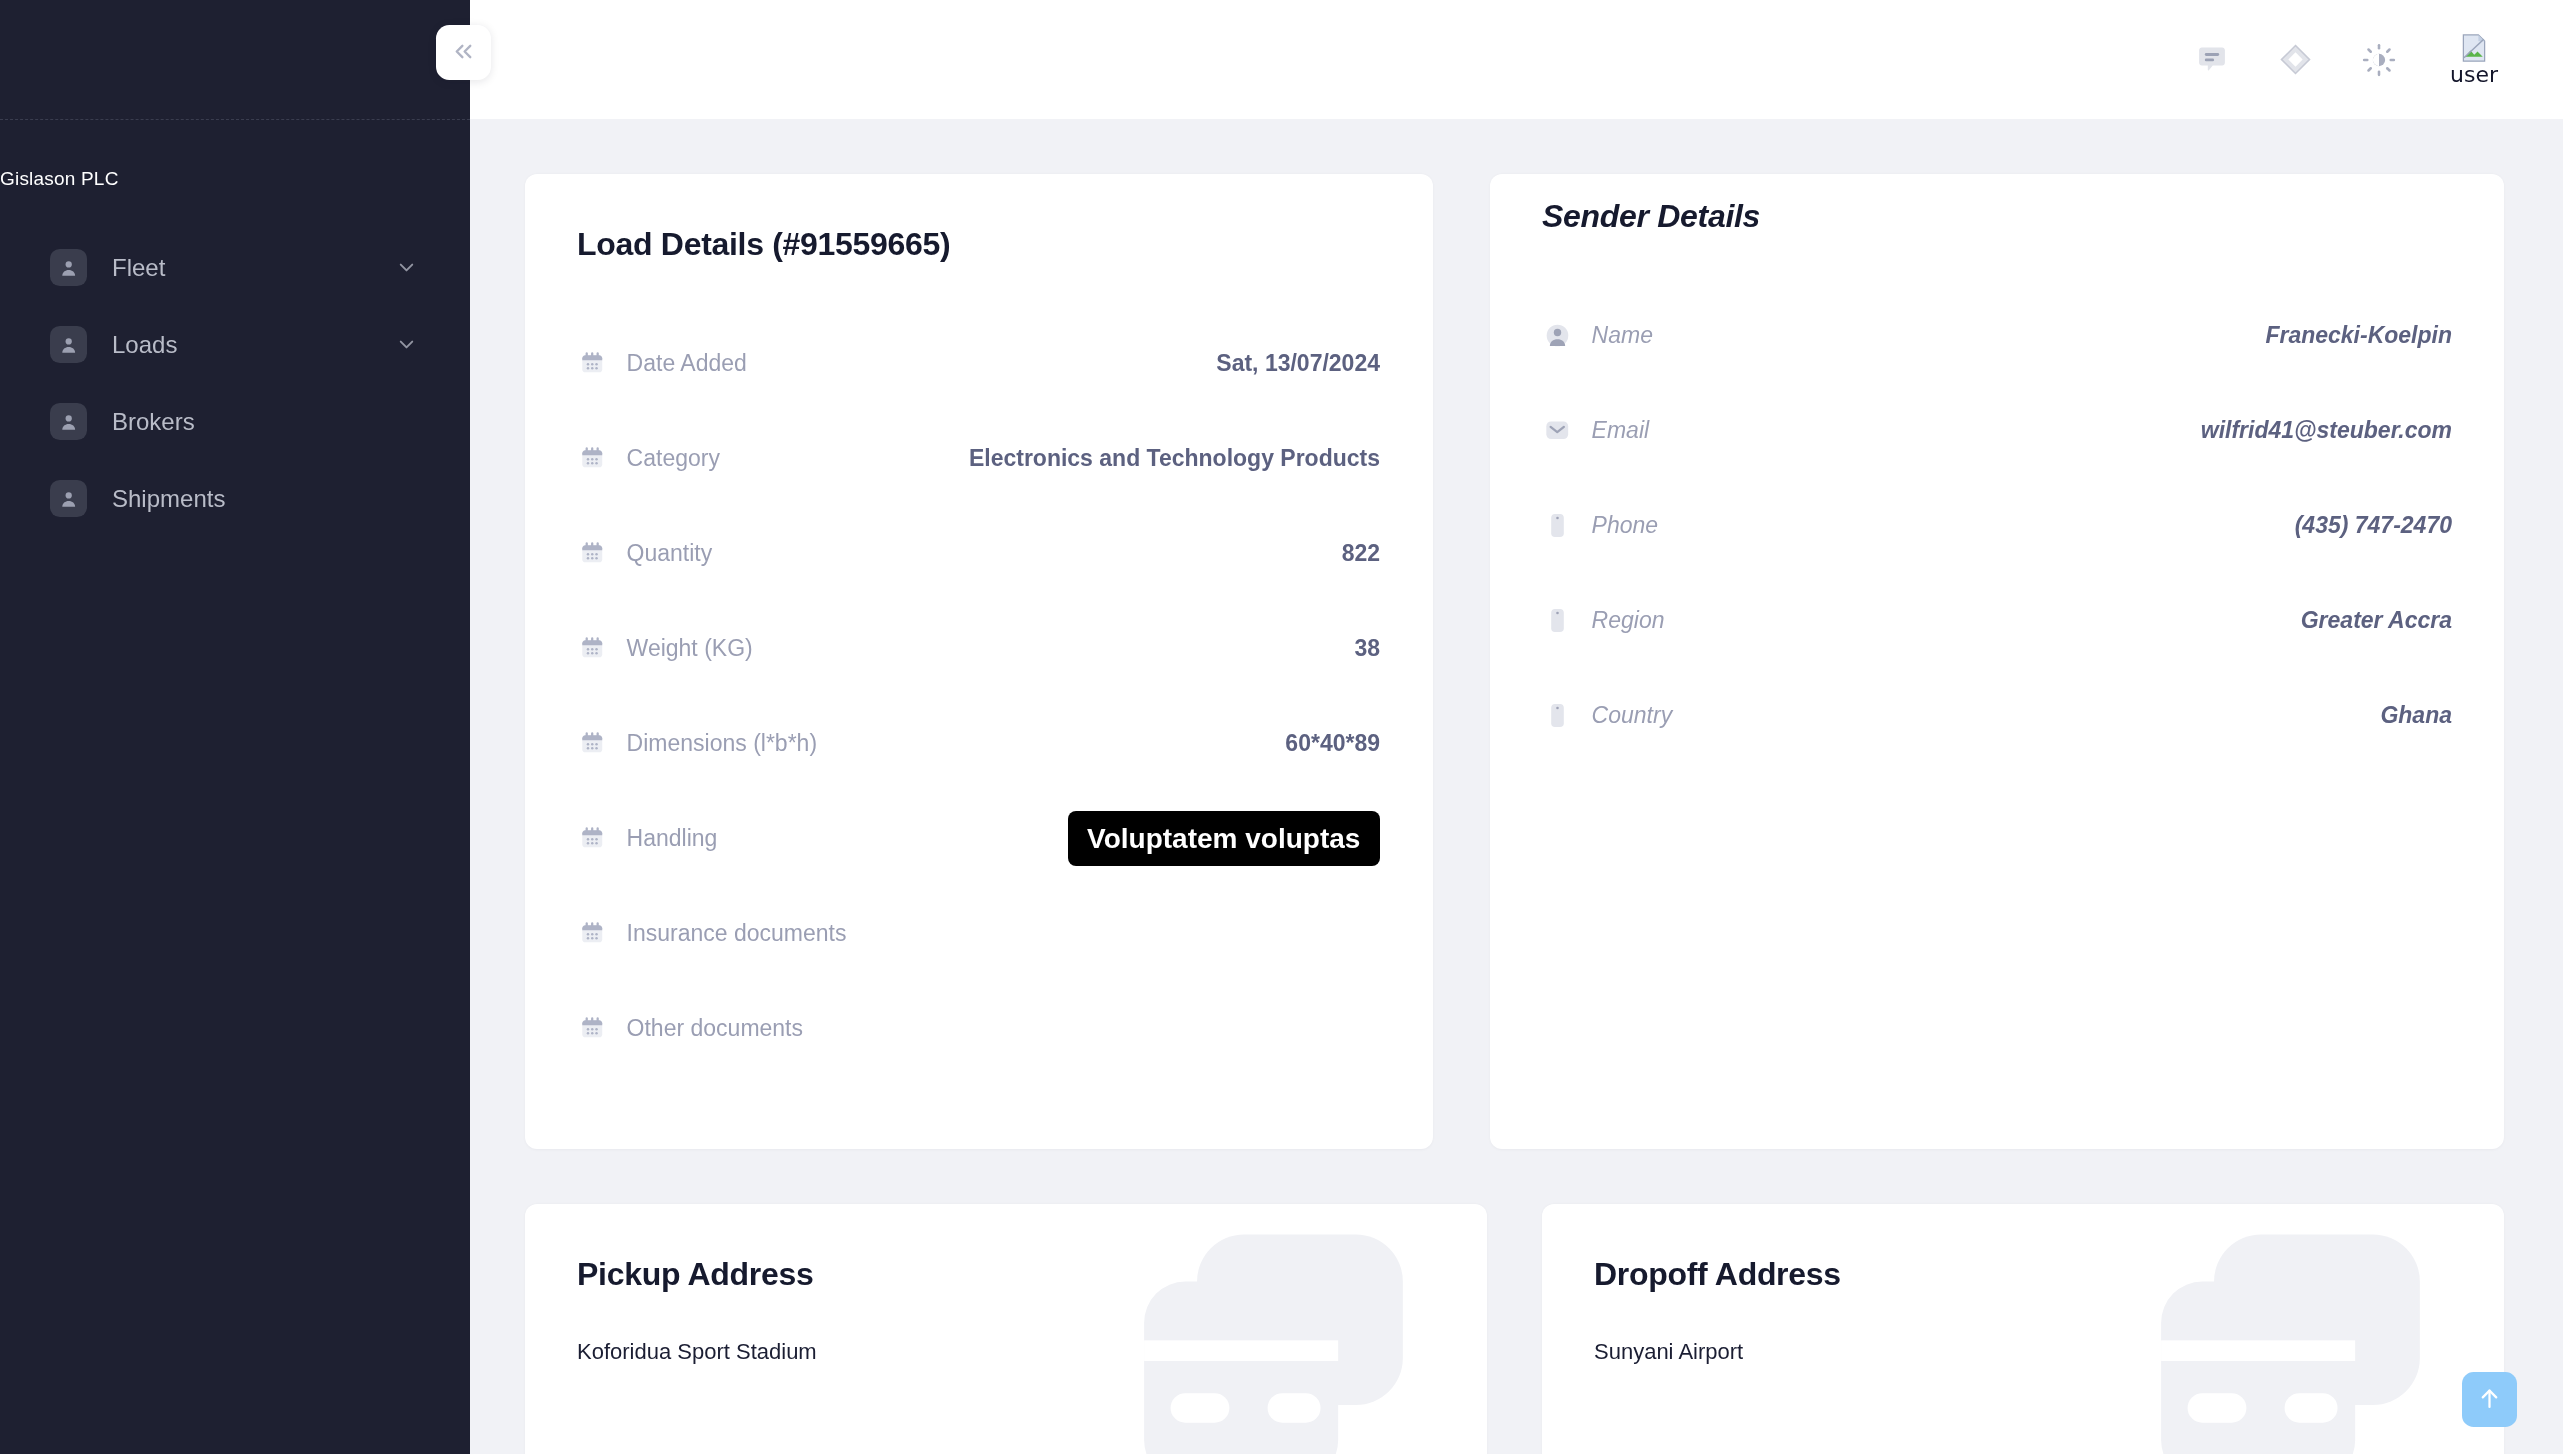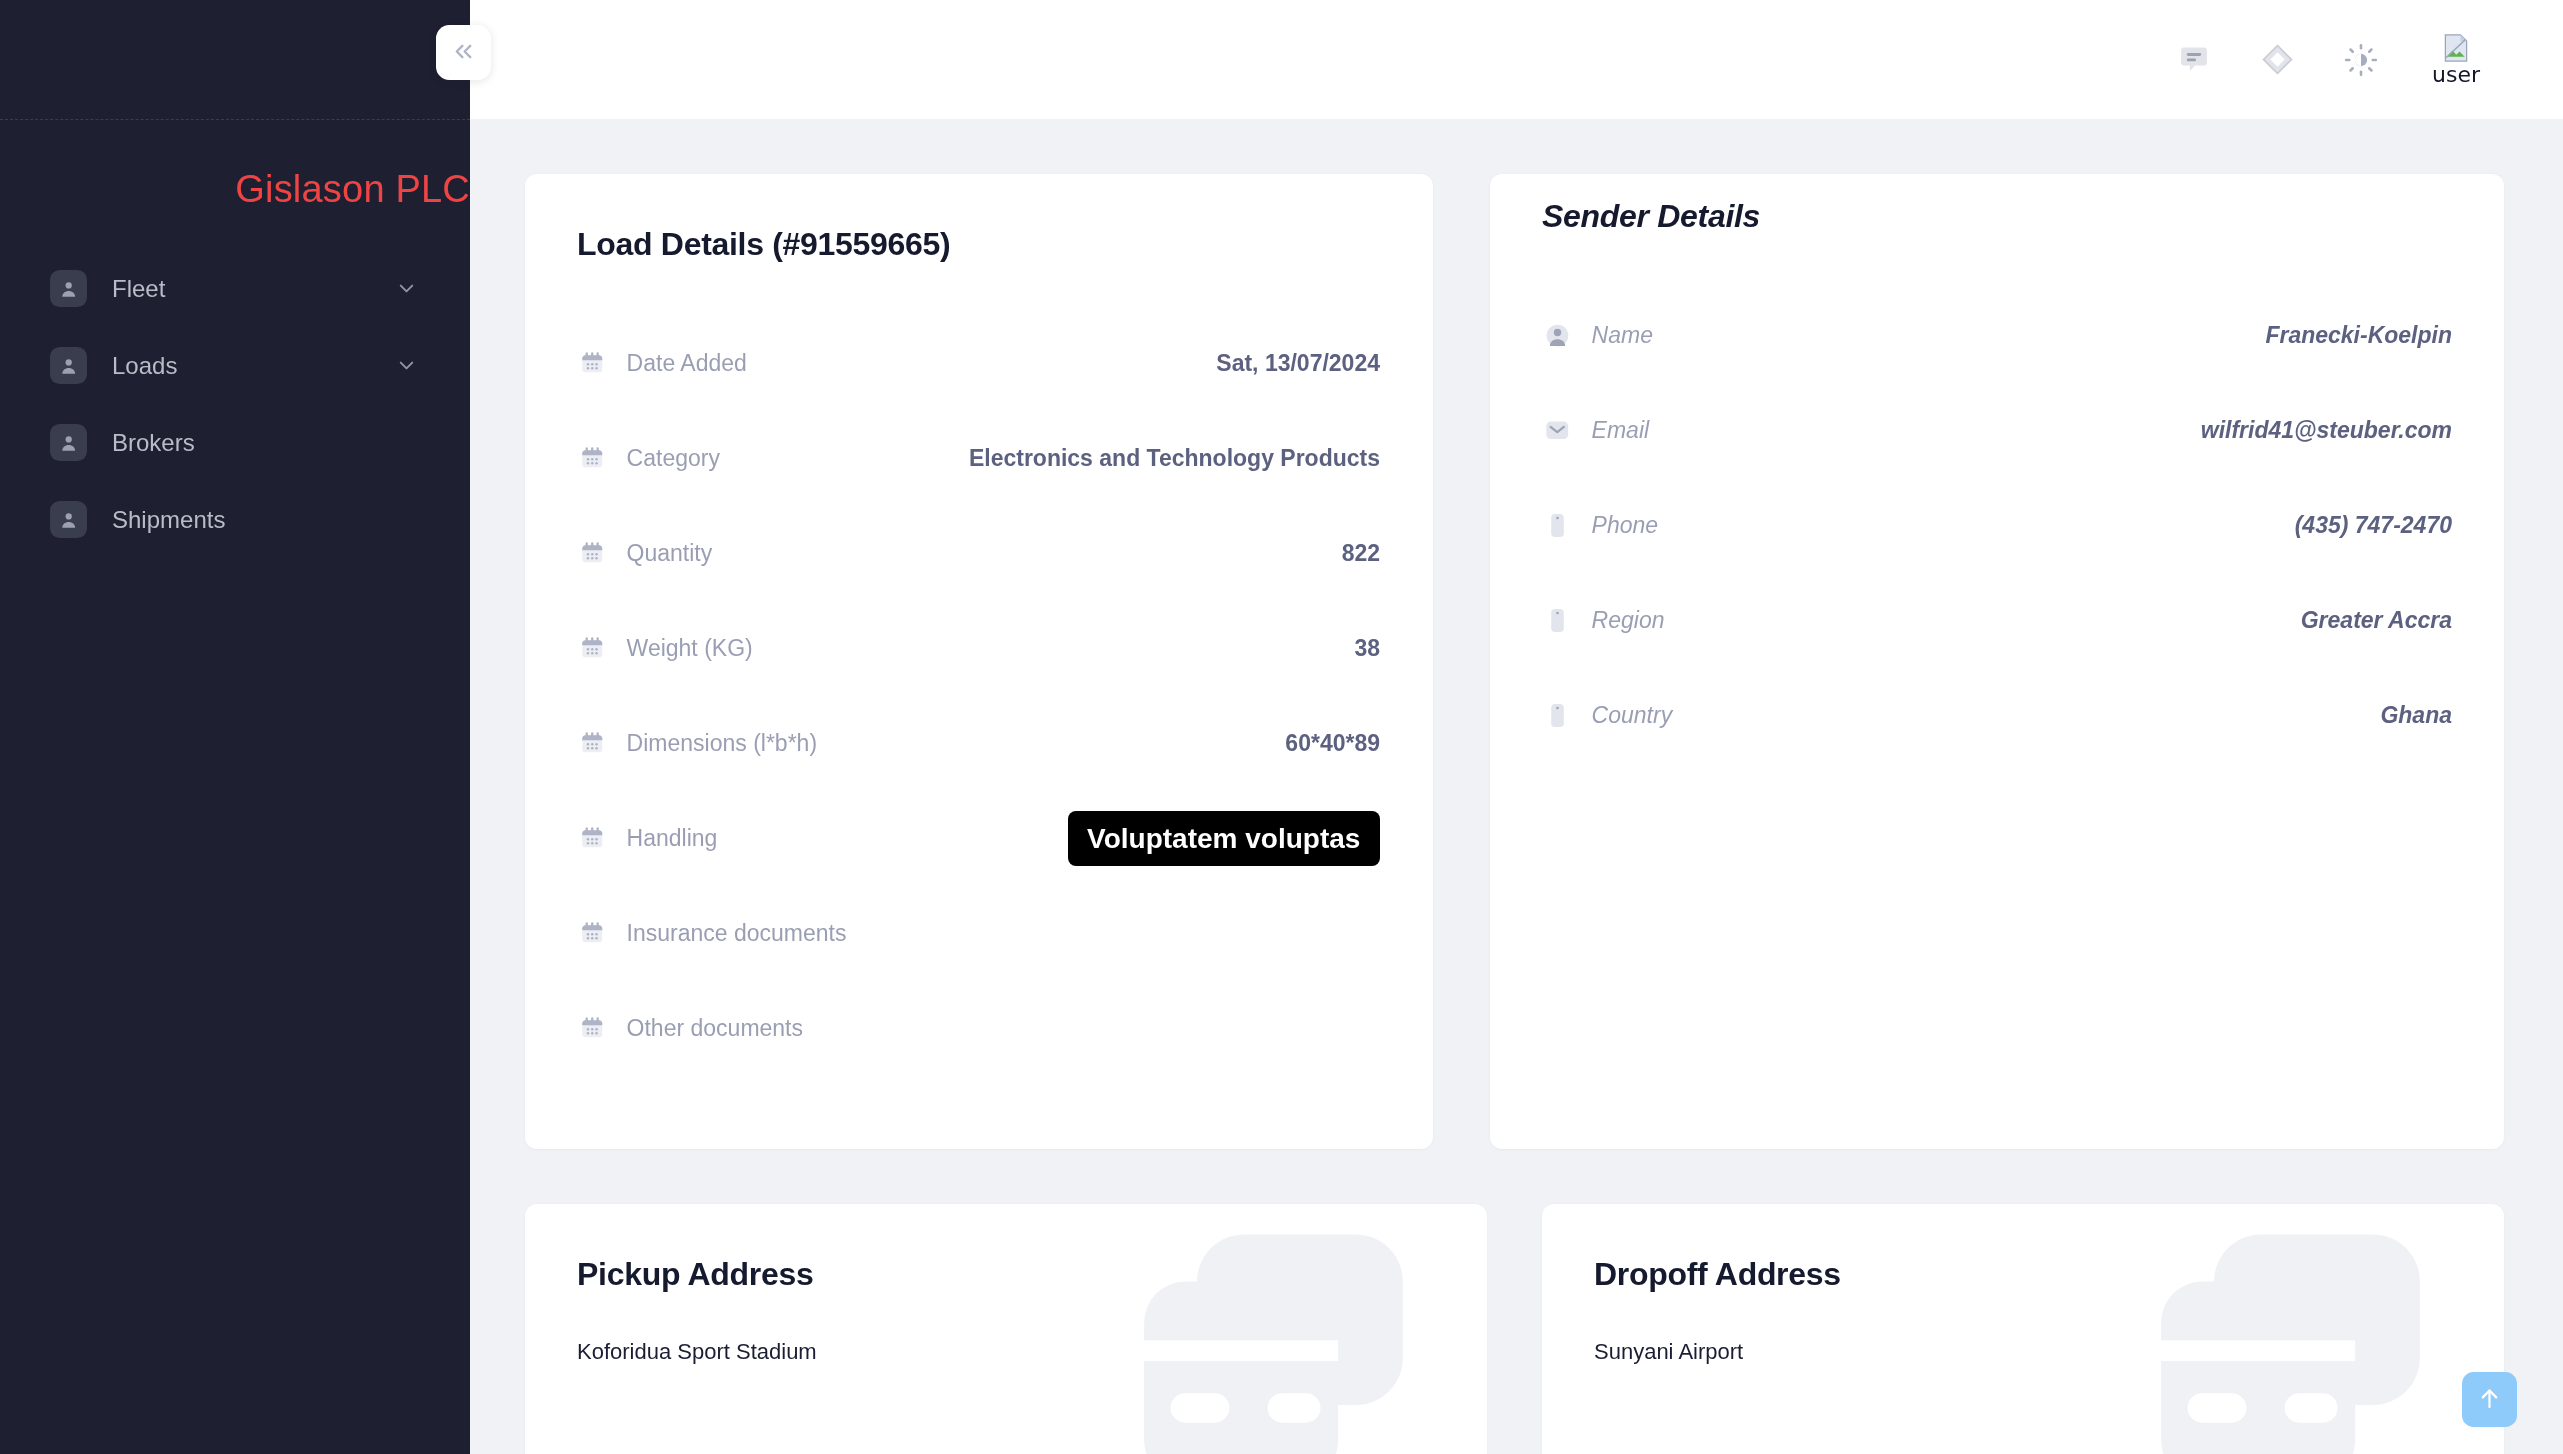--- a/index.html
+++ b/index.html
@@ -16,23 +16,23 @@
     width: 470px; flex: 0 0 470px; height: 1454px;
     background: #1e2031;
     position: relative; z-index: 5;
   }
   .sidebar-top { height: 119px; position: relative; }
   .sidebar-divider {
     border-bottom: 1.8px dashed #3a3d4f;
     margin: 0;
   }
   .brand {
-    text-align: right;
-    color: #ef4444;
-    font-size: 38px;
+    text-align: left;
+    color: #ffffff;
+    font-size: 19px;
     font-weight: 400;
     padding: 48px 0 39px 0;
     letter-spacing: 0.2px;
   }
   .nav { padding: 0 0 0 0; }
   .nav-item {
     display: flex; align-items: center;
     height: 77px;
     padding: 0 52px 0 50px;
     cursor: pointer;
@@ -73,21 +73,21 @@
     flex: 1; height: 1454px;
     display: flex; flex-direction: column;
     background: #f1f2f6;
     position: relative;
     overflow: hidden;
   }
   .topbar {
     height: 119px; flex: 0 0 119px;
     background: #ffffff;
     display: flex; align-items: center; justify-content: flex-end;
-    padding-right: 76px;
+    padding-right: 58px;
     gap: 46px;
   }
   .topbar-icon { cursor: pointer; display: flex; align-items: center; justify-content: center; }
   .avatar-broken {
     display: flex; flex-direction: column; align-items: center;
     width: 62px; cursor: pointer;
   }
   .broken-img {
     width: 30px; height: 30px;
     display: block;

